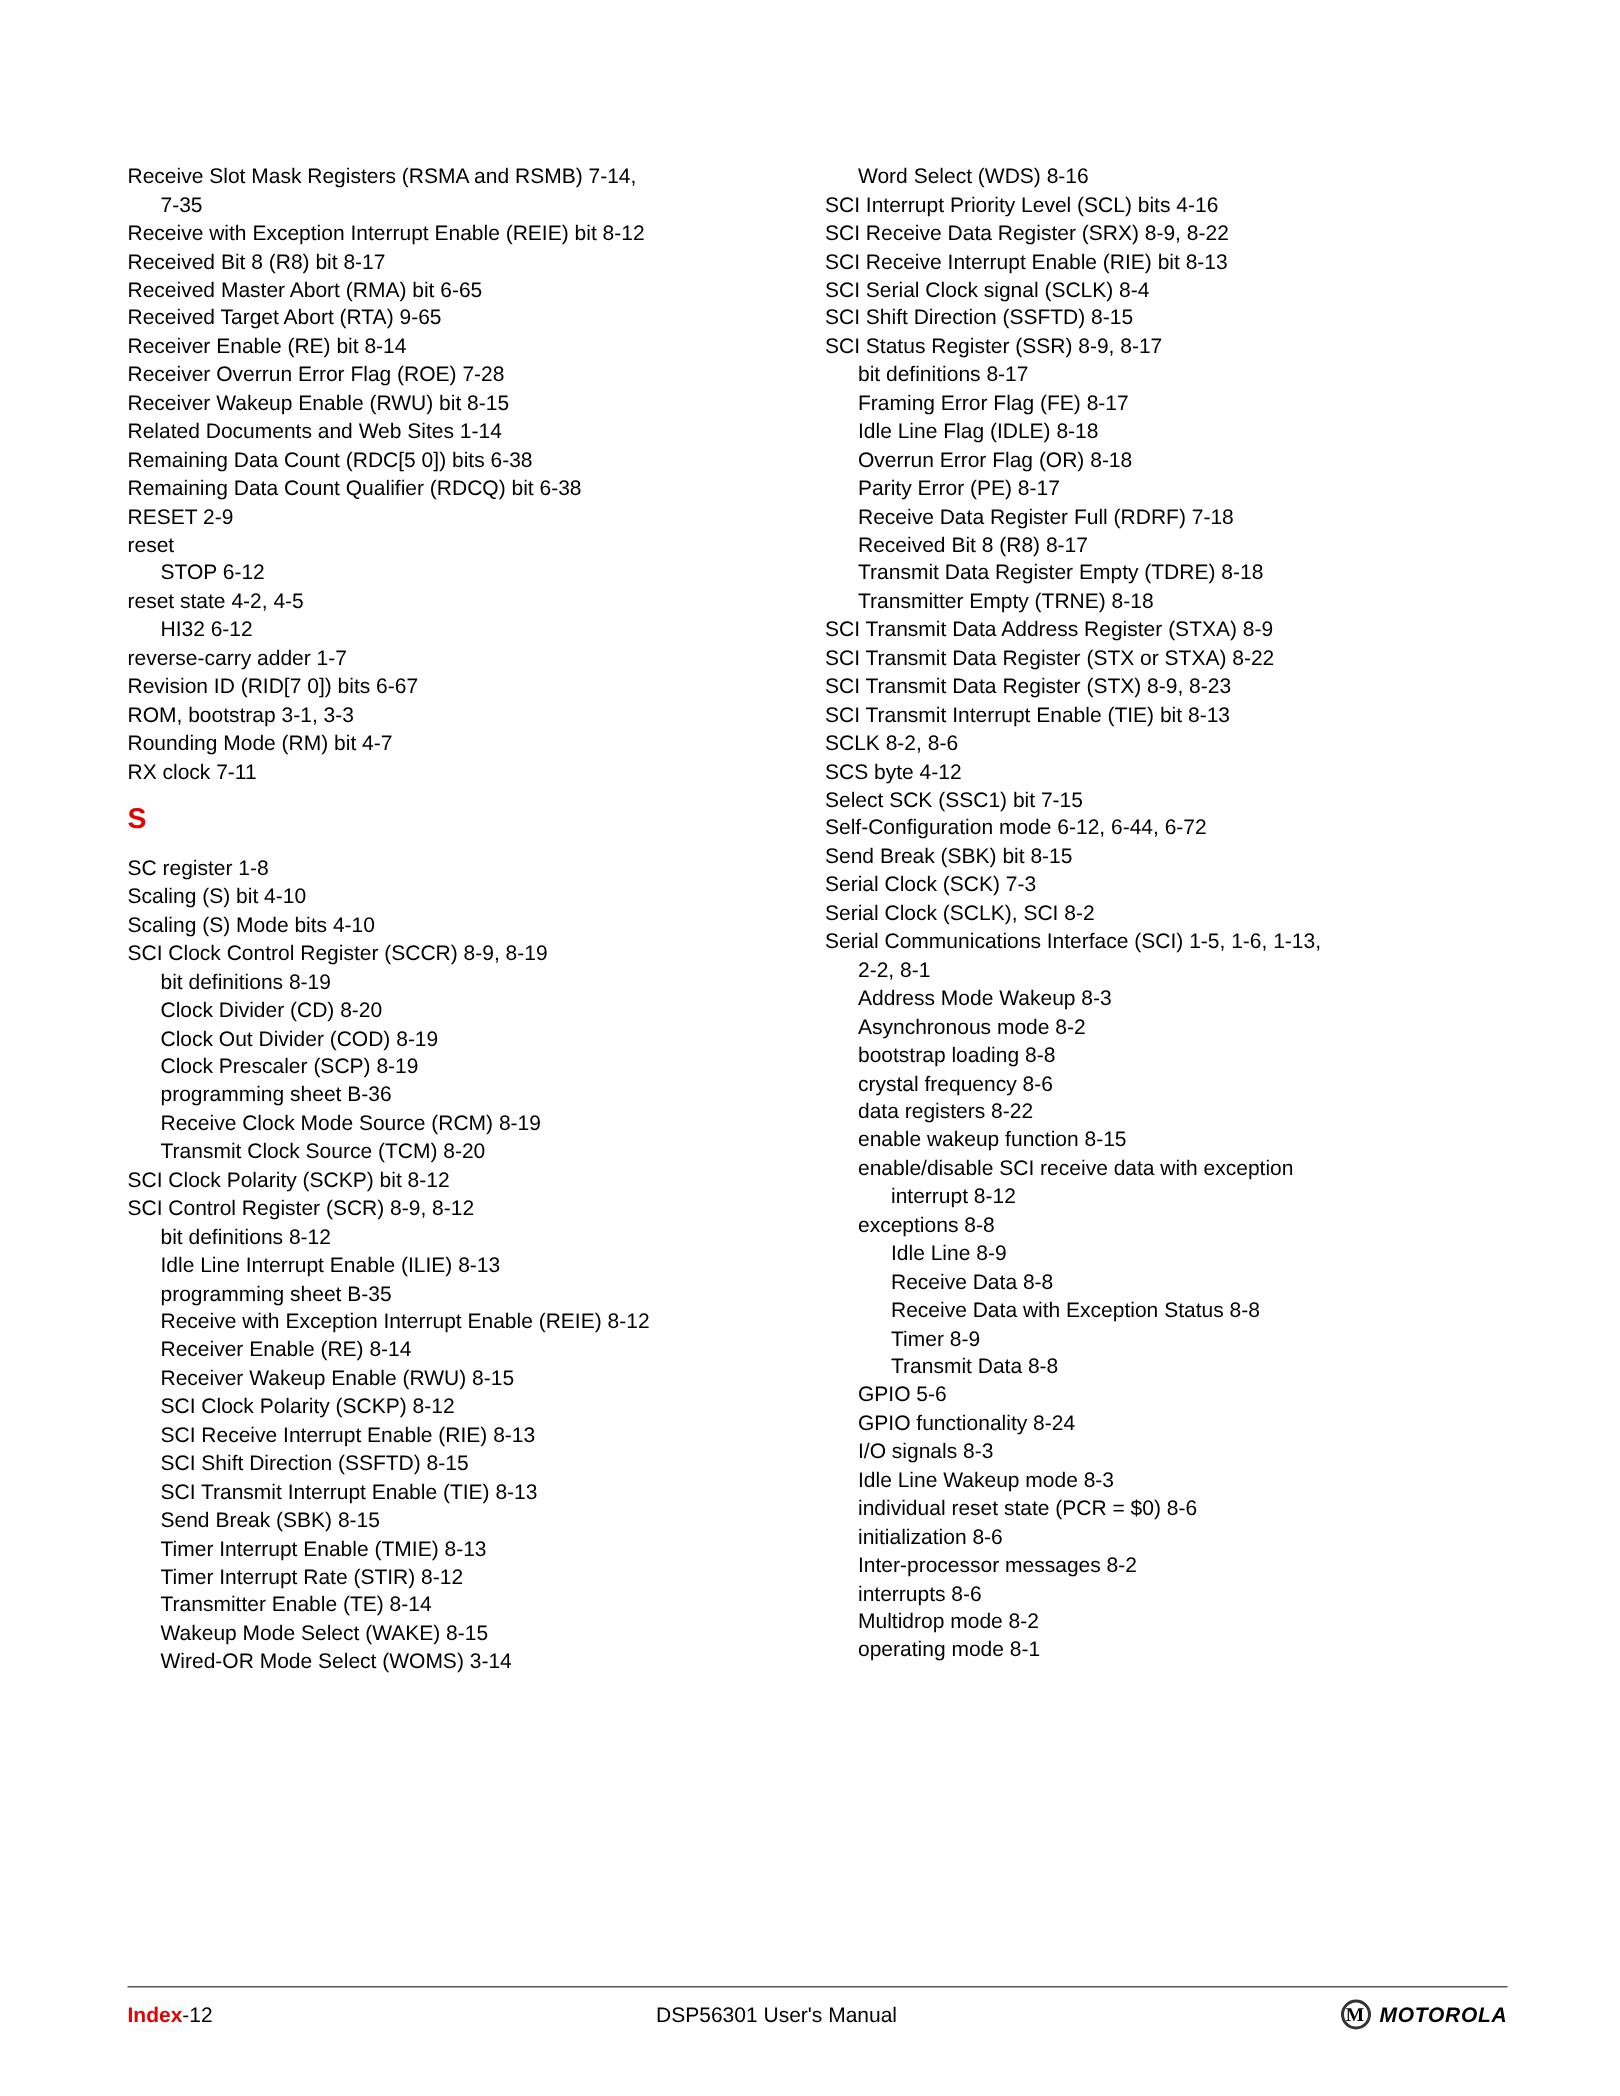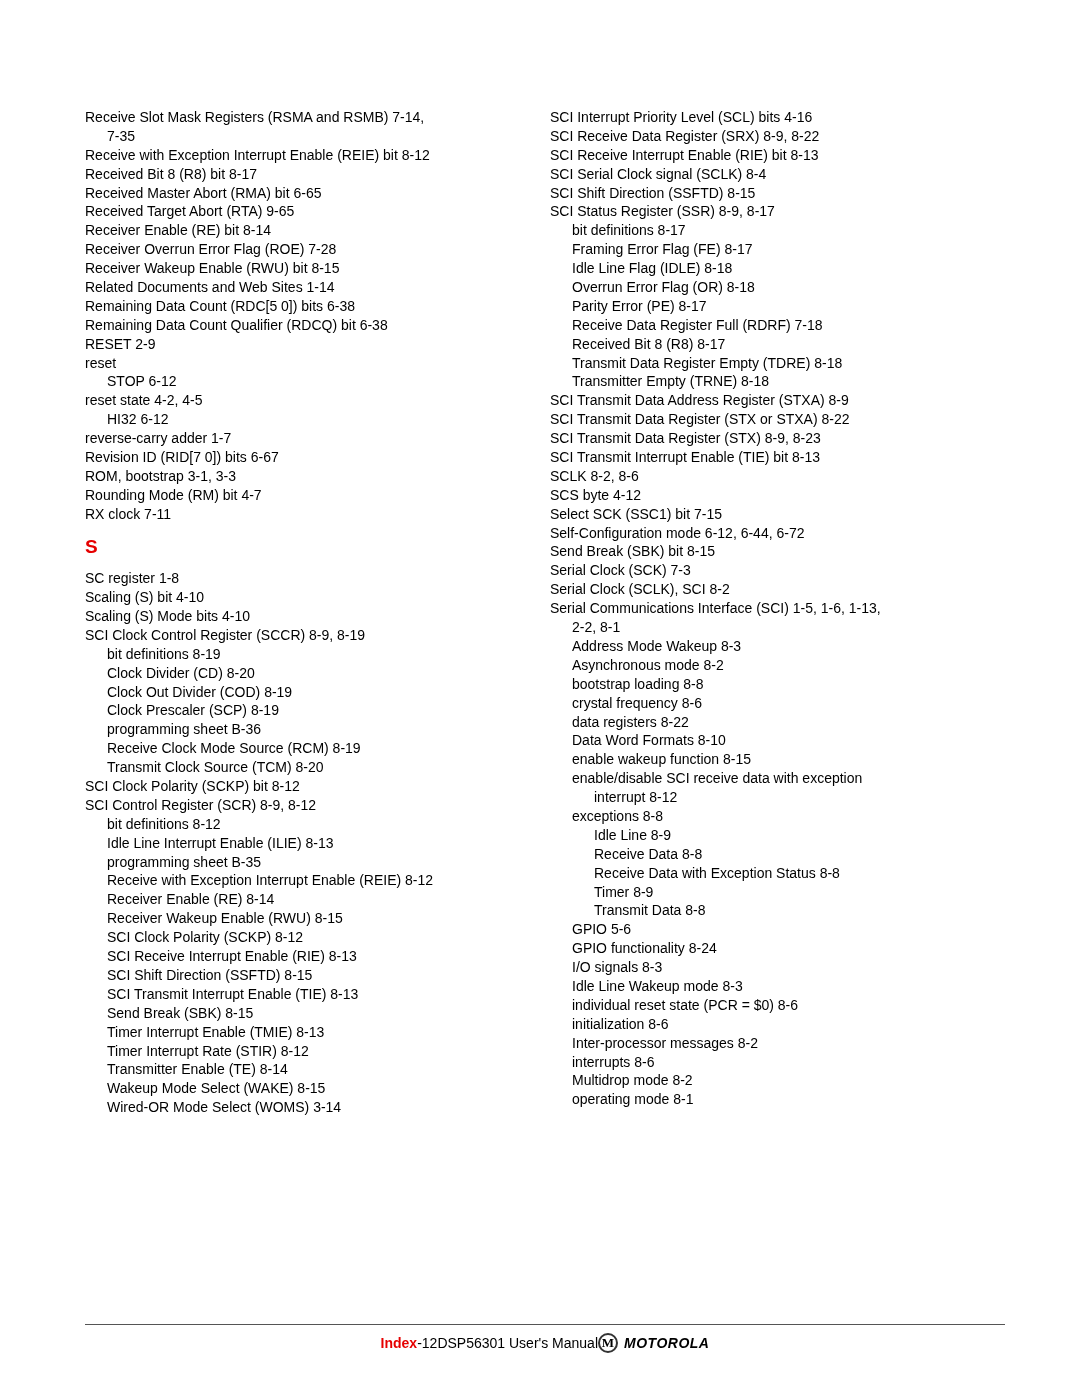--- a/index.html
+++ b/index.html
@@ -50,21 +50,21 @@
   right: 75px;
   bottom: 72px;
   border-top: 1.5px solid #555;
 }
 .footer {
   position: absolute;
   left: 85px;
   right: 75px;
   bottom: 44px;
   display: flex;
-  justify-content: center;
+  justify-content: space-between;
   align-items: center;
   font-size: 14px;
 }
 .pgnum {
   font-weight: bold;
   color: #e60000;
 }
 .brand {
   display: flex;
   align-items: center;
@@ -143,20 +143,21 @@
         <div class="entry indent1">SCI Shift Direction (SSFTD) 8-15</div>
         <div class="entry indent1">SCI Transmit Interrupt Enable (TIE) 8-13</div>
         <div class="entry indent1">Send Break (SBK) 8-15</div>
         <div class="entry indent1">Timer Interrupt Enable (TMIE) 8-13</div>
         <div class="entry indent1">Timer Interrupt Rate (STIR) 8-12</div>
         <div class="entry indent1">Transmitter Enable (TE) 8-14</div>
         <div class="entry indent1">Wakeup Mode Select (WAKE) 8-15</div>
         <div class="entry indent1">Wired-OR Mode Select (WOMS) 3-14</div>
       </div>
     <div class="col" id="right-col">
+        <div class="entry indent1">Word Select (WDS) 8-16</div>
         <div class="entry indent0">SCI Interrupt Priority Level (SCL) bits 4-16</div>
         <div class="entry indent0">SCI Receive Data Register (SRX) 8-9, 8-22</div>
         <div class="entry indent0">SCI Receive Interrupt Enable (RIE) bit 8-13</div>
         <div class="entry indent0">SCI Serial Clock signal (SCLK) 8-4</div>
         <div class="entry indent0">SCI Shift Direction (SSFTD) 8-15</div>
         <div class="entry indent0">SCI Status Register (SSR) 8-9, 8-17</div>
         <div class="entry indent1">bit definitions 8-17</div>
         <div class="entry indent1">Framing Error Flag (FE) 8-17</div>
         <div class="entry indent1">Idle Line Flag (IDLE) 8-18</div>
         <div class="entry indent1">Overrun Error Flag (OR) 8-18</div>
@@ -176,21 +177,20 @@
         <div class="entry indent0">Send Break (SBK) bit 8-15</div>
         <div class="entry indent0">Serial Clock (SCK) 7-3</div>
         <div class="entry indent0">Serial Clock (SCLK), SCI 8-2</div>
         <div class="entry indent0">Serial Communications Interface (SCI) 1-5, 1-6, 1-13,</div>
         <div class="entry indent1">2-2, 8-1</div>
         <div class="entry indent1">Address Mode Wakeup 8-3</div>
         <div class="entry indent1">Asynchronous mode 8-2</div>
         <div class="entry indent1">bootstrap loading 8-8</div>
         <div class="entry indent1">crystal frequency 8-6</div>
         <div class="entry indent1">data registers 8-22</div>
-        <div class="entry indent1">Data Word Formats 8-10</div>
         <div class="entry indent1">enable wakeup function 8-15</div>
         <div class="entry indent1">enable/disable SCI receive data with exception</div>
         <div class="entry indent2">interrupt 8-12</div>
         <div class="entry indent1">exceptions 8-8</div>
         <div class="entry indent2">Idle Line 8-9</div>
         <div class="entry indent2">Receive Data 8-8</div>
         <div class="entry indent2">Receive Data with Exception Status 8-8</div>
         <div class="entry indent2">Timer 8-9</div>
         <div class="entry indent2">Transmit Data 8-8</div>
         <div class="entry indent1">GPIO 5-6</div>

